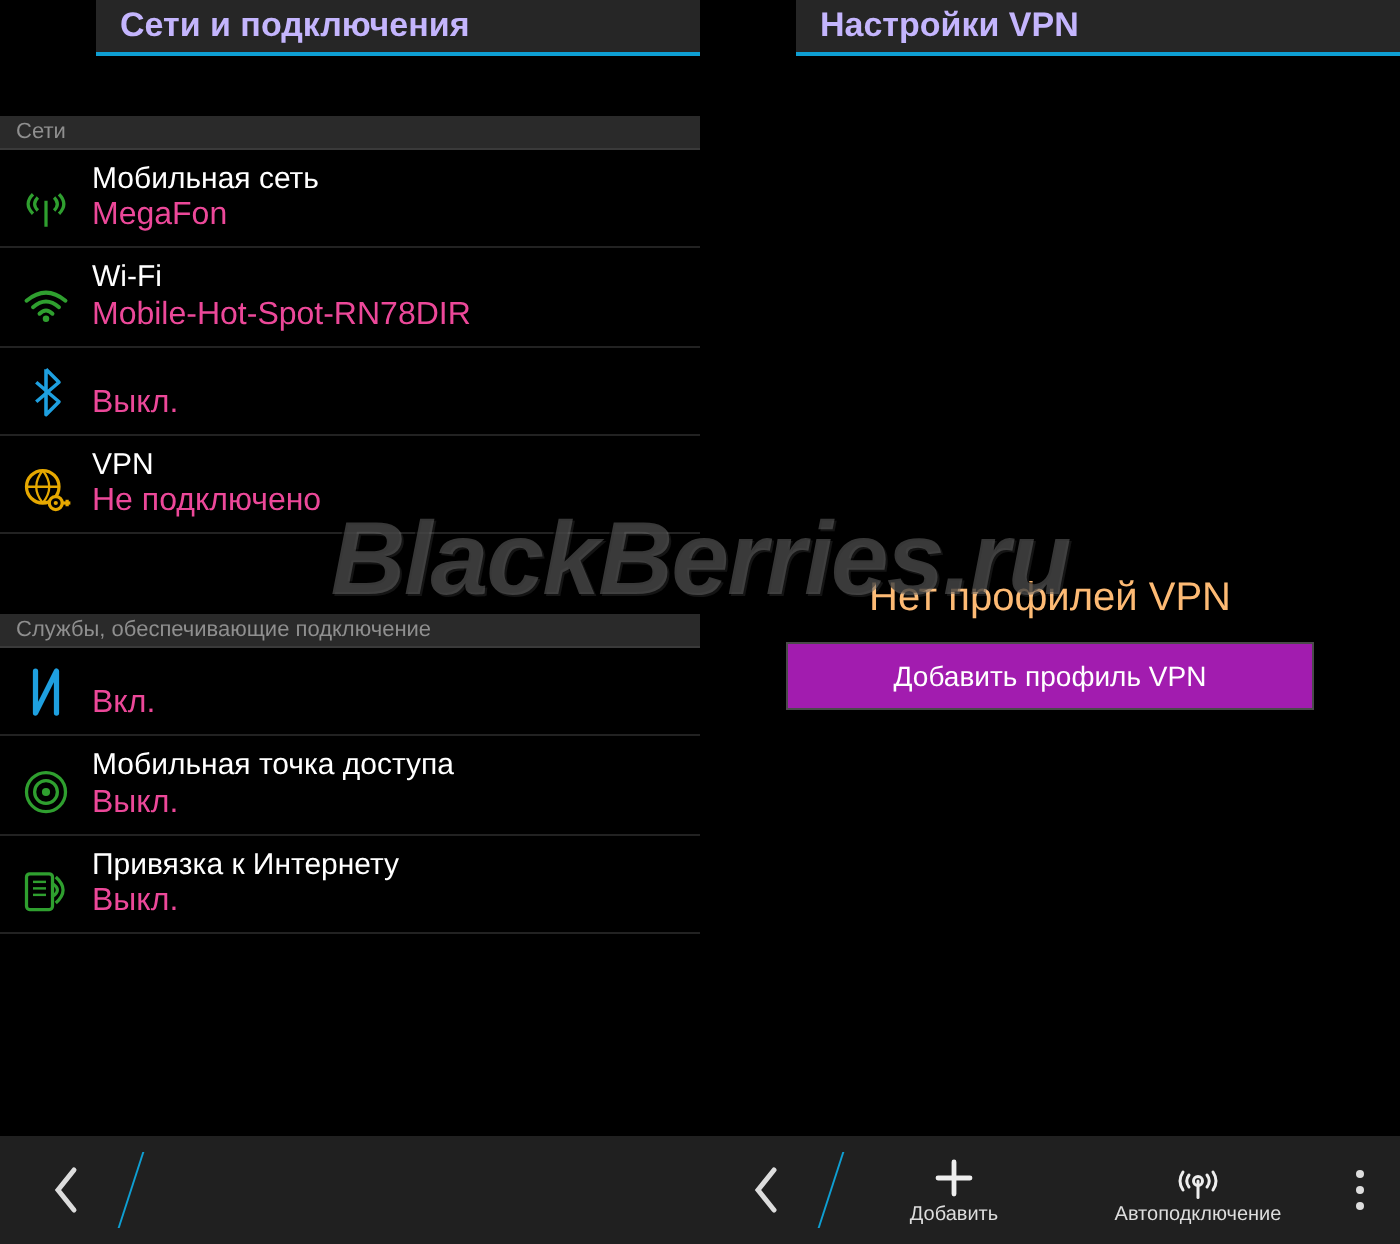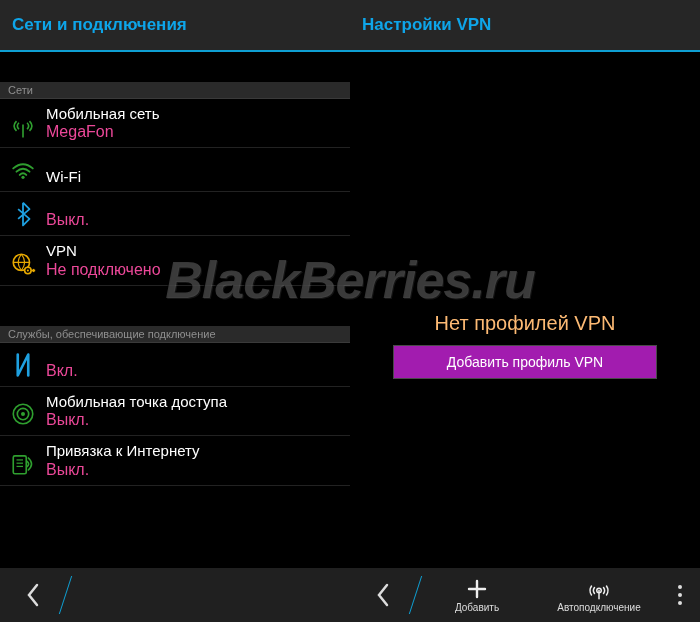--- a/index.html
+++ b/index.html
@@ -14,28 +14,29 @@
     display: flex;
     width: 700px; height: 622px;
   }
   .screen {
     width: 350px; height: 622px;
     background: #000;
     display: flex; flex-direction: column;
     position: relative;
   }
   .header {
-    height: 52px;
+    height: 28px;
     background: #262626;
-    color: #0ea5e9;
+    color: #c4b5fd;
     font-size: 17px;
     font-weight: 600;
     padding: 0 12px;
     display: flex; align-items: center;
     border-bottom: 2px solid #0e9fd3;
+    margin-left: 48px;
   }
   .body {
     flex: 1;
     overflow: hidden;
     position: relative;
   }
   .section-header {
     background: #2a2a2a;
     color: #8f8f8f;
     font-size: 11px;
@@ -169,20 +170,21 @@
             <g stroke="#2f9f2f" stroke-width="2.4" fill="none" stroke-linecap="round">
               <path d="M4 14 Q16 4 28 14"></path>
               <path d="M8 18 Q16 11 24 18"></path>
               <path d="M12 22 Q16 18 20 22"></path>
             </g>
             <circle cx="16" cy="25" r="2" fill="#2f9f2f"></circle>
           </svg>
         </span>
         <div class="txt">
           <div class="title">Wi-Fi</div>
+          <div class="sub">Mobile-Hot-Spot-RN78DIR</div>
         </div>
       </div>
 
       <div class="list-item">
         <span class="icon">
           <svg width="24" height="26" viewBox="0 0 24 32">
             <path d="M12 2 L12 30 L20 22 L6 10 M12 2 L20 10 L6 22" stroke="#1ea0e0" stroke-width="2.2" fill="none" stroke-linejoin="round"></path>
           </svg>
         </span>
         <div class="txt">

